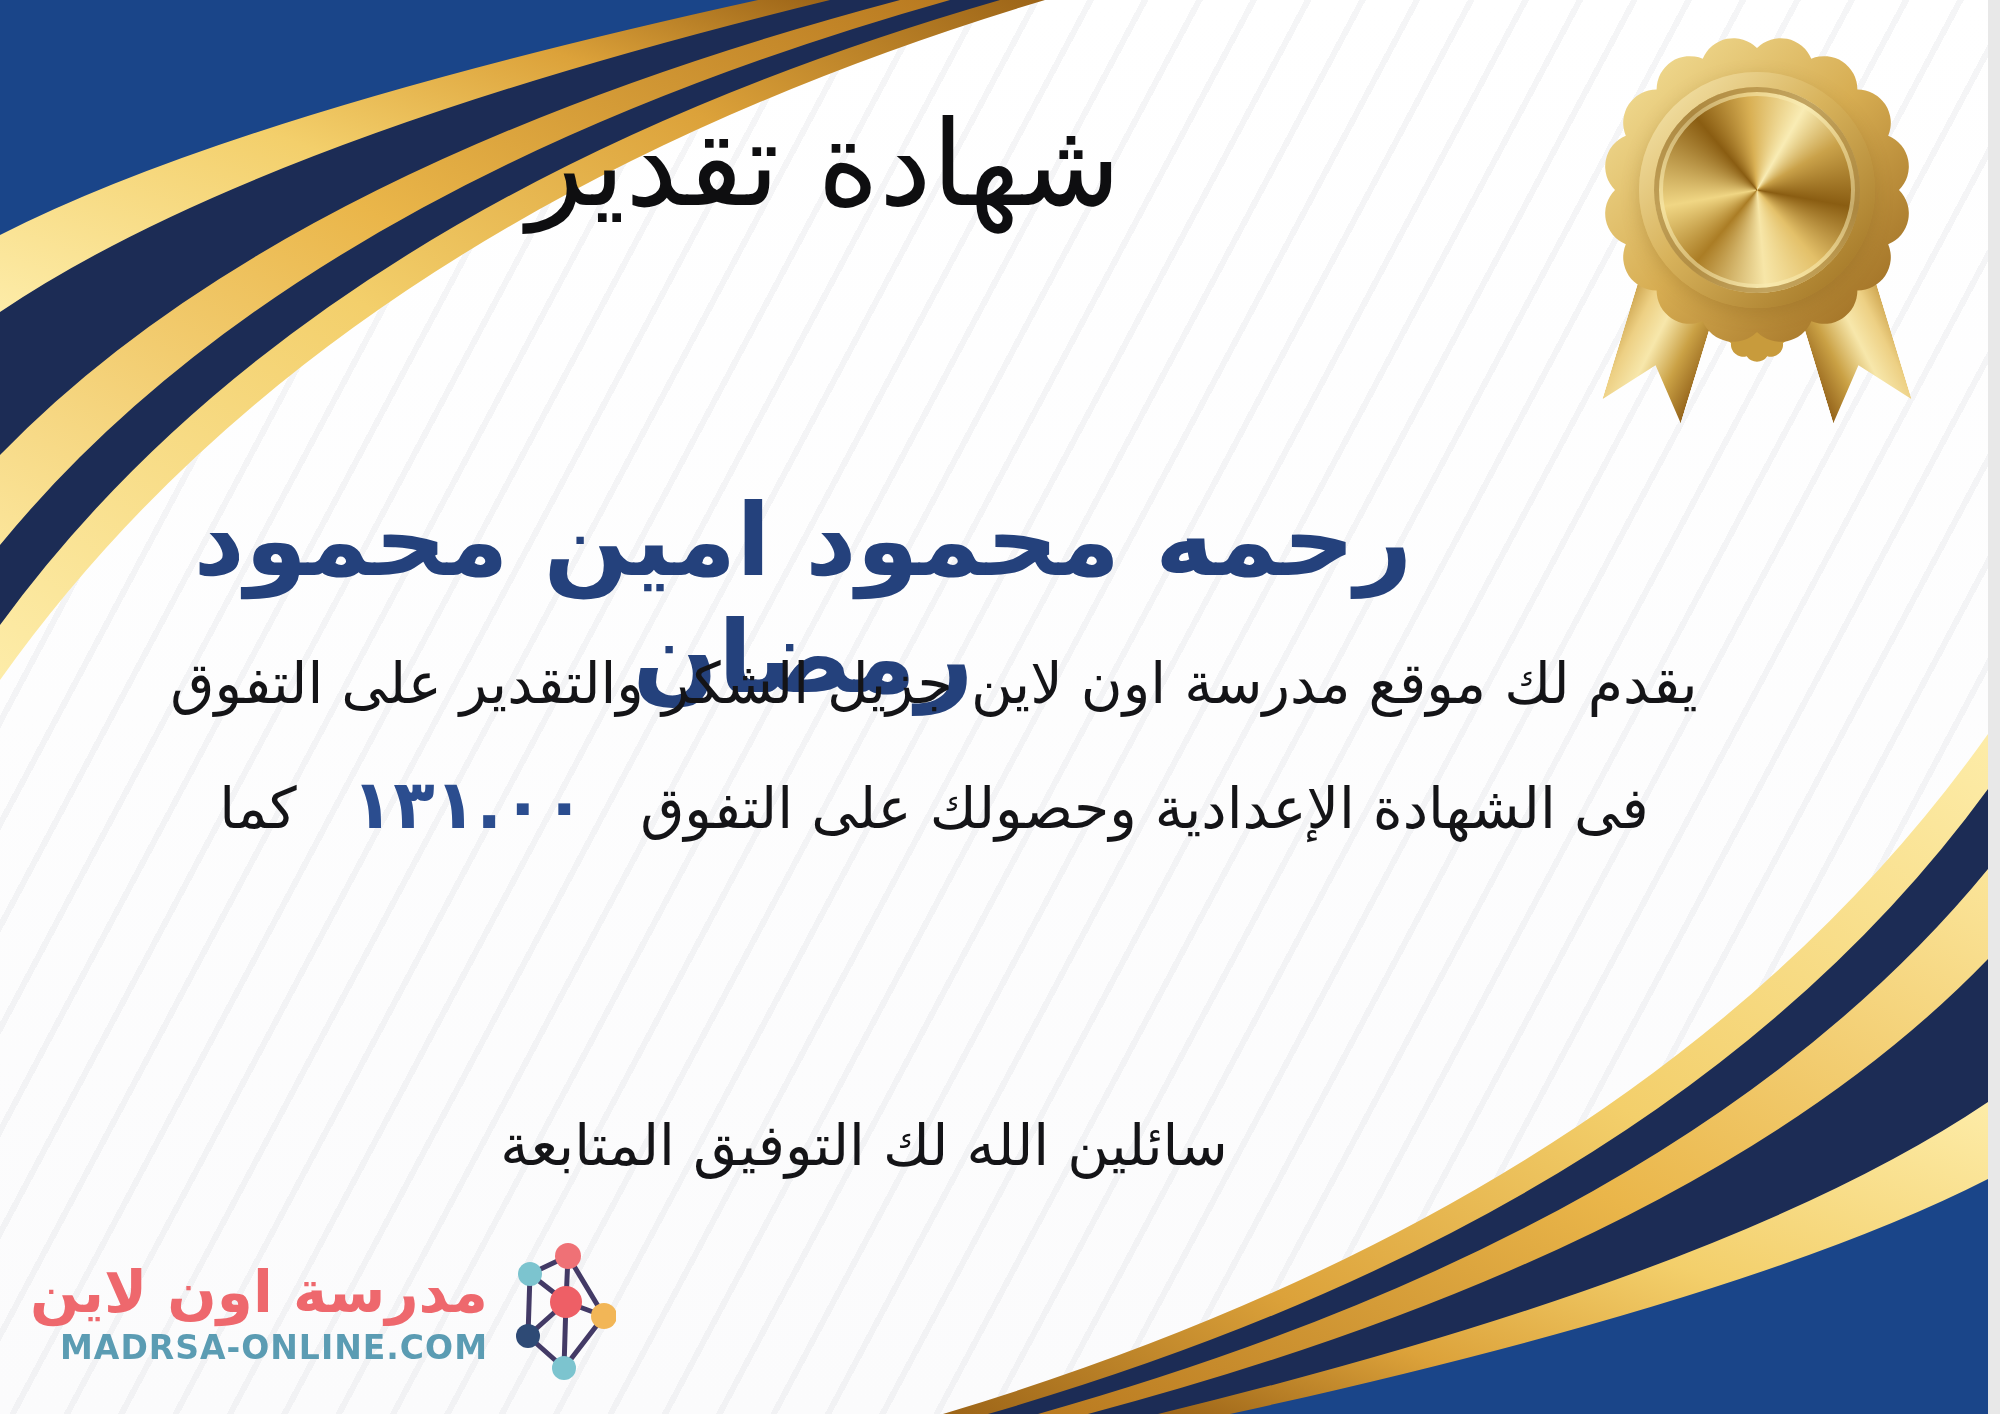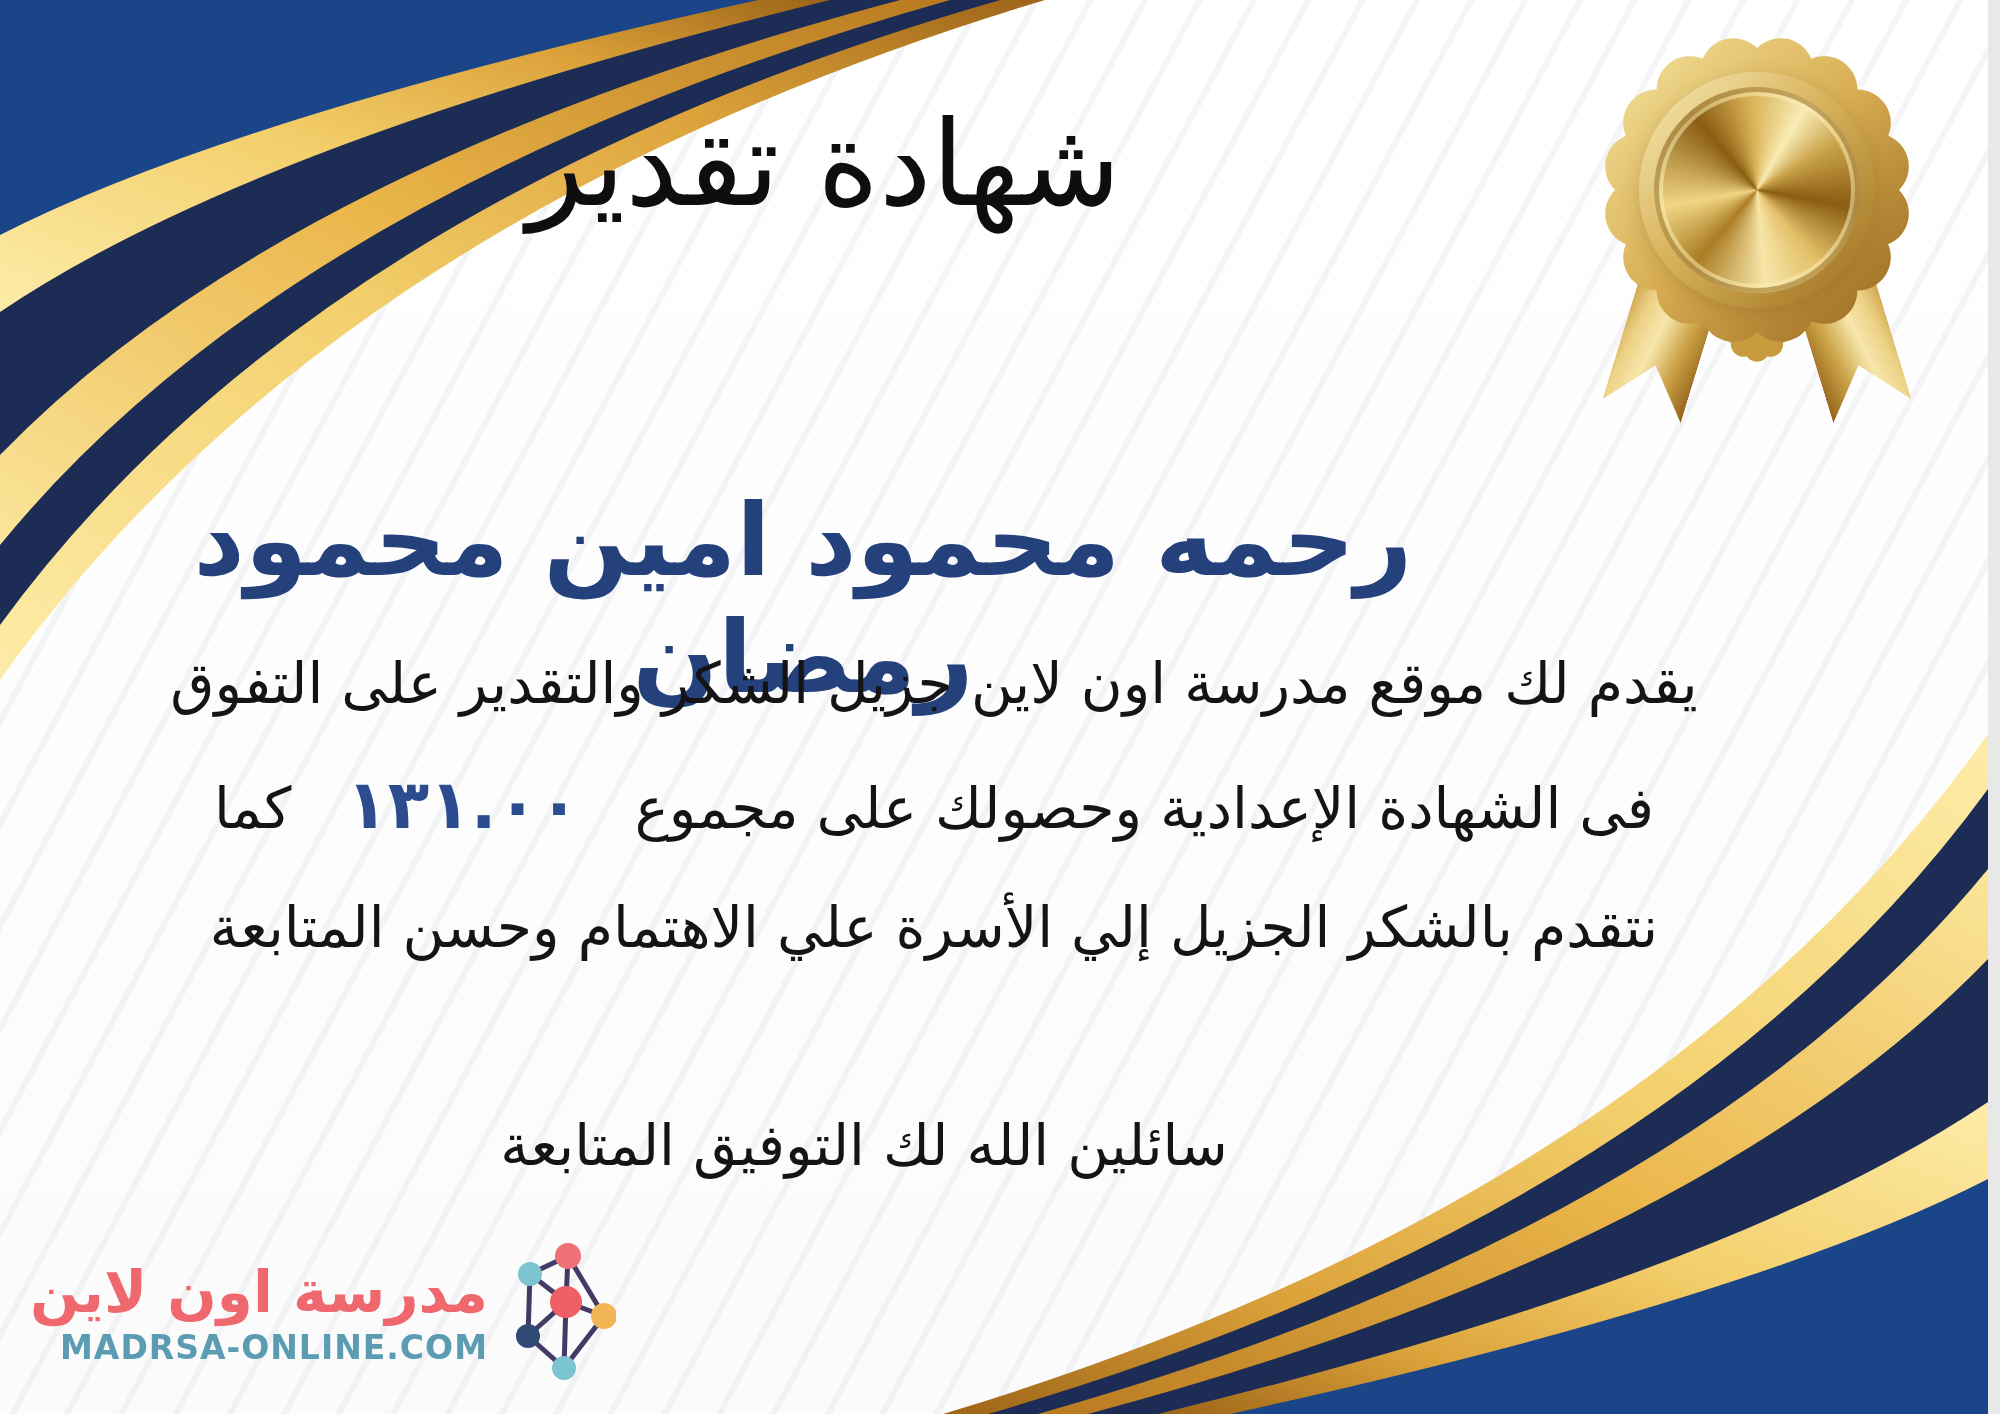--- a/index.html
+++ b/index.html
@@ -105,23 +105,22 @@
     </div>
   </div>
 
   <div class="title arabic">شهادة تقدير</div>
 
   <div class="name arabic">رحمه محمود امين محمود رمضان</div>
 
   <div class="body-text arabic">
     <div>يقدم لك موقع مدرسة اون لاين جزيل الشكر والتقدير على التفوق</div>
     <div>
-      <span>فى الشهادة الإعدادية وحصولك على مجموع</span><span class="score">١٣١.٠٠</span><span>كما</span>
+      <span>فى الشهادة الإعدادية وحصولك على التفوق</span><span class="score">١٣١.٠٠</span><span>كما</span>
     </div>
-    <div>نتقدم بالشكر الجزيل إلي الأسرة علي الاهتمام وحسن المتابعة</div>
   </div>
 
   <div class="closing arabic">سائلين الله لك التوفيق المتابعة</div>
 
   <div class="logo">
     <div class="logo-texts">
       <div class="logo-ar">مدرسة اون لاين</div>
       <div class="logo-en">MADRSA-ONLINE.COM</div>
     </div>
     <svg width="100" height="145" viewBox="0 0 100 145">

